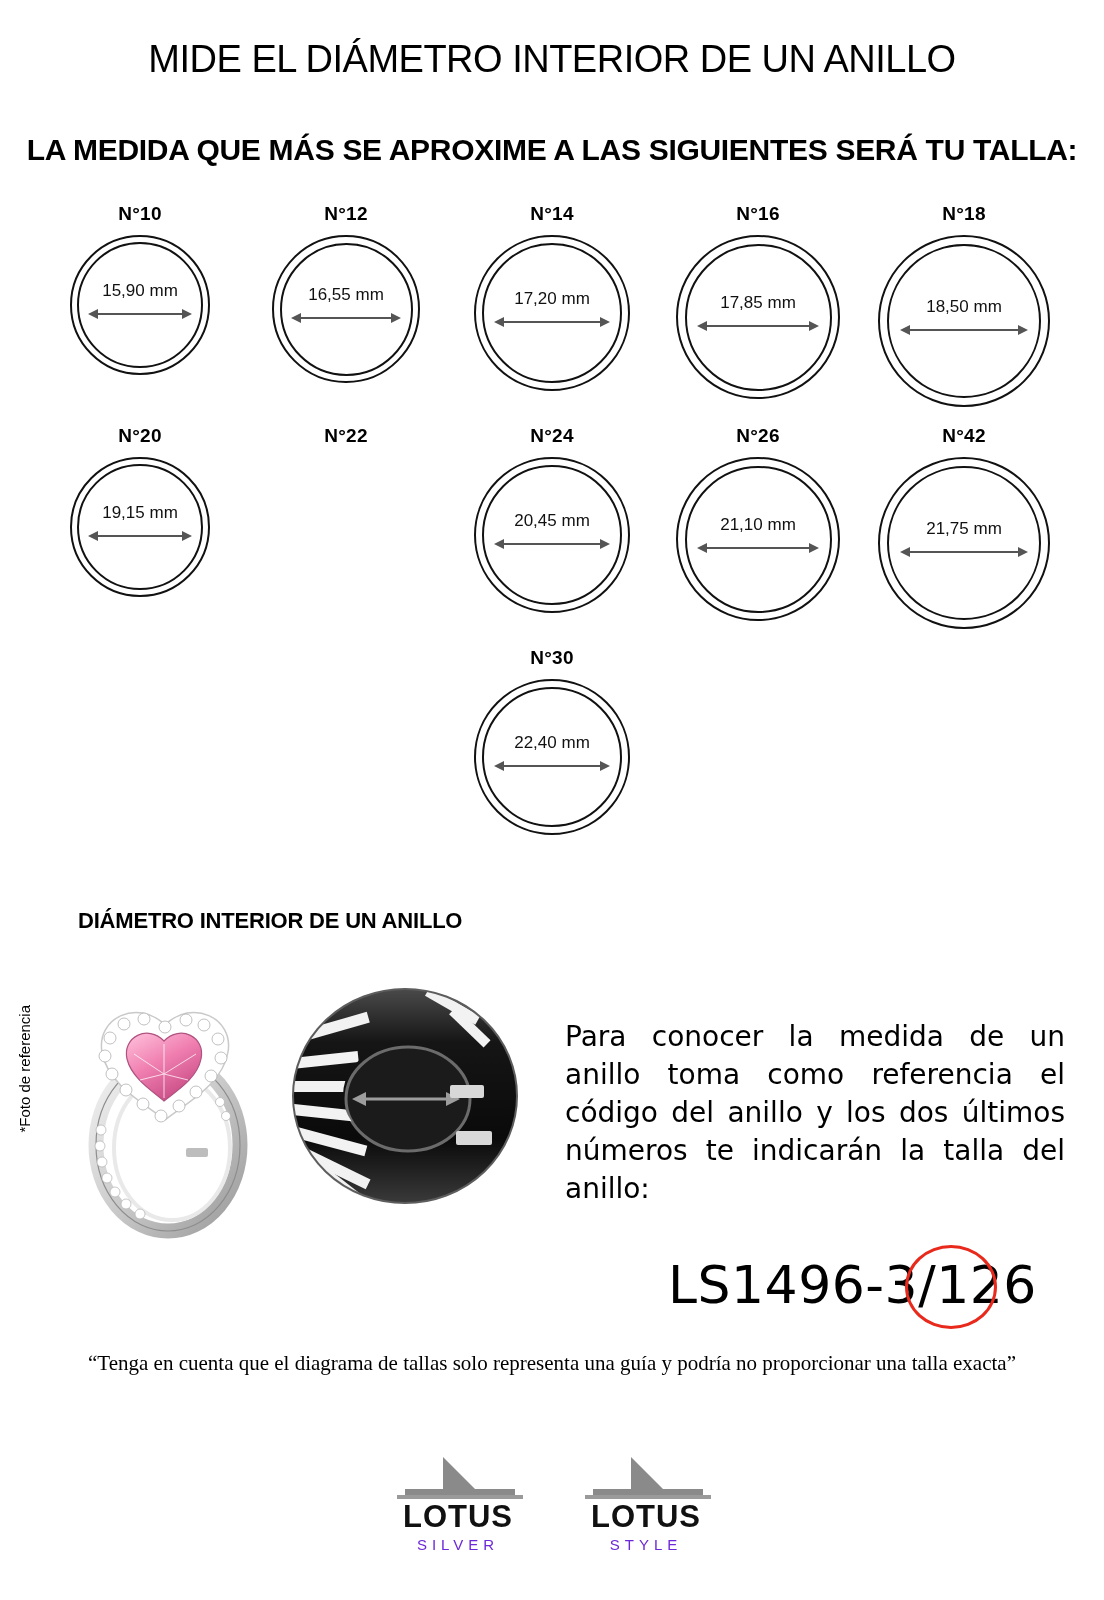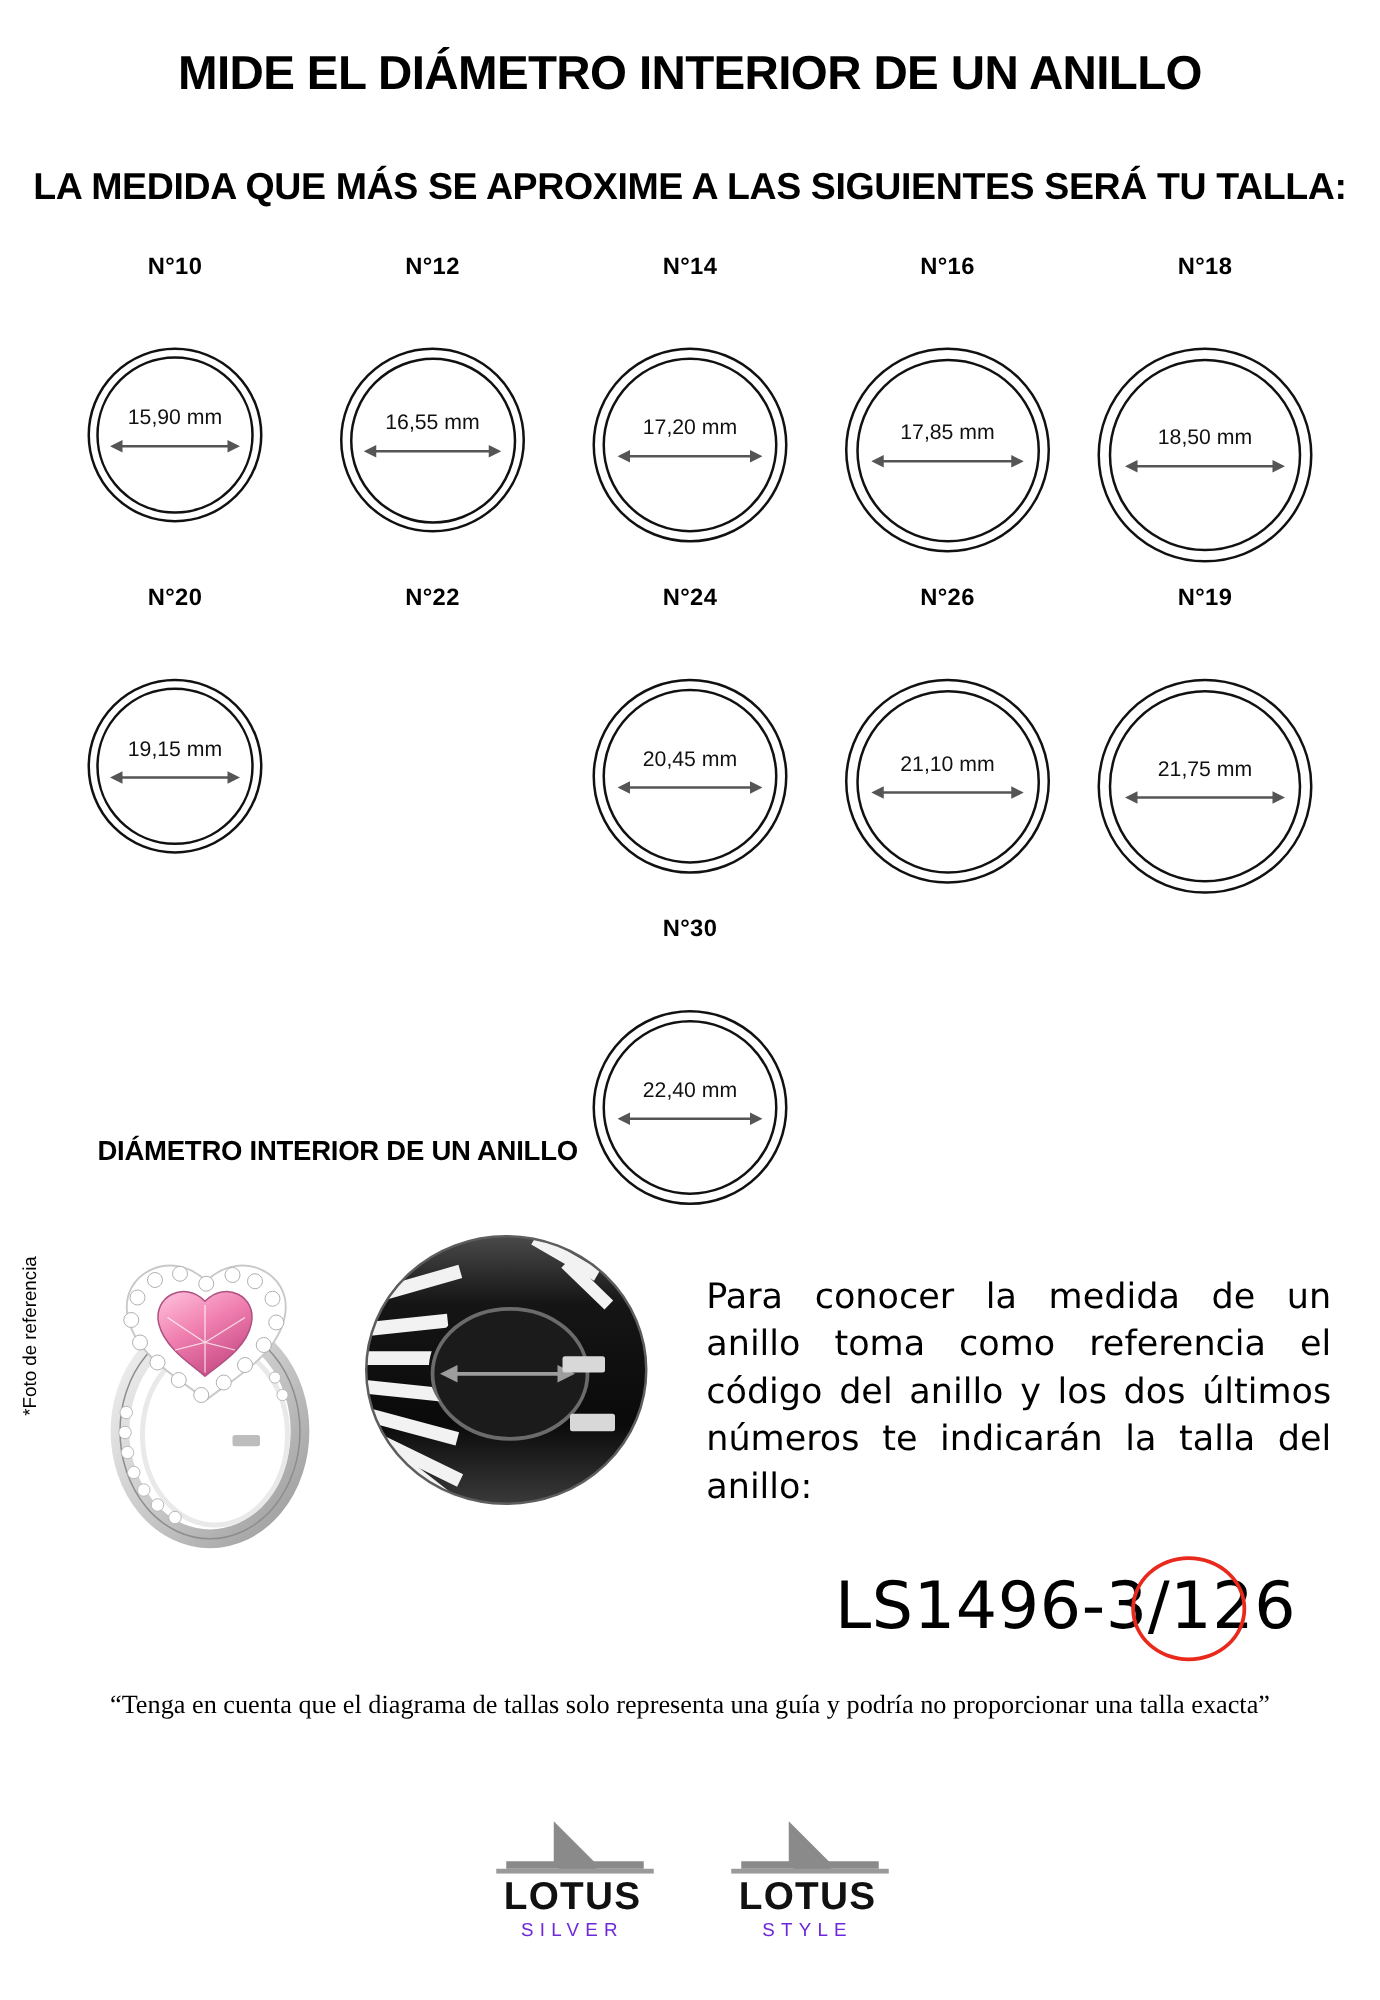--- a/index.html
+++ b/index.html
@@ -12,21 +12,21 @@
     height: 1600px;
     position: relative;
     font-family: "Liberation Sans", sans-serif;
     color: #000;
     overflow: hidden;
   }
 
   
   .title {
     text-align: center;
-    font-weight: bold;
+    font-weight: normal;
     font-size: 38px;
     letter-spacing: -0.5px;
     margin: 38px 0 0 0;
     font-family: "Liberation Sans", sans-serif;
   }
   .subtitle {
     text-align: center;
     font-weight: bold;
     font-size: 30px;
     letter-spacing: -0.3px;
@@ -43,21 +43,20 @@
     align-items: flex-start;
   }
   .row.row2 { margin-top: 18px; }
   .row.row3 { margin-top: 18px; }
 
   .cell {
     width: 206px;
     display: flex;
     flex-direction: column;
     align-items: center;
-    gap: 43px;
   }
   .cell-label {
     font-weight: bold;
     font-size: 19px;
     margin-bottom: 10px;
     letter-spacing: 0.3px;
   }
   .ring-wrap {
     position: relative;
     display: flex;
@@ -353,21 +352,21 @@
               <line x1="8" y1="6" x2="114" y2="6" stroke="#555" stroke-width="2"></line>
               <polygon points="0,6 10,1 10,11" fill="#555"></polygon>
               <polygon points="122,6 112,1 112,11" fill="#555"></polygon>
             </svg>
           </div>
         </div>
       </div>
     </div>
 
     <div class="cell">
-      <div class="cell-label">N°19</div>
+      <div class="cell-label">N°42</div>
       <div class="ring-wrap">
         <div class="ring-outer" style="width:172px;height:172px;">
           <div class="ring-inner" style="width:154px;height:154px;">
             <span class="mm-text">21,75 mm</span>
             <svg class="arrow" width="128" height="12" viewBox="0 0 128 12">
               <line x1="8" y1="6" x2="120" y2="6" stroke="#555" stroke-width="2"></line>
               <polygon points="0,6 10,1 10,11" fill="#555"></polygon>
               <polygon points="128,6 118,1 118,11" fill="#555"></polygon>
             </svg>
           </div>

